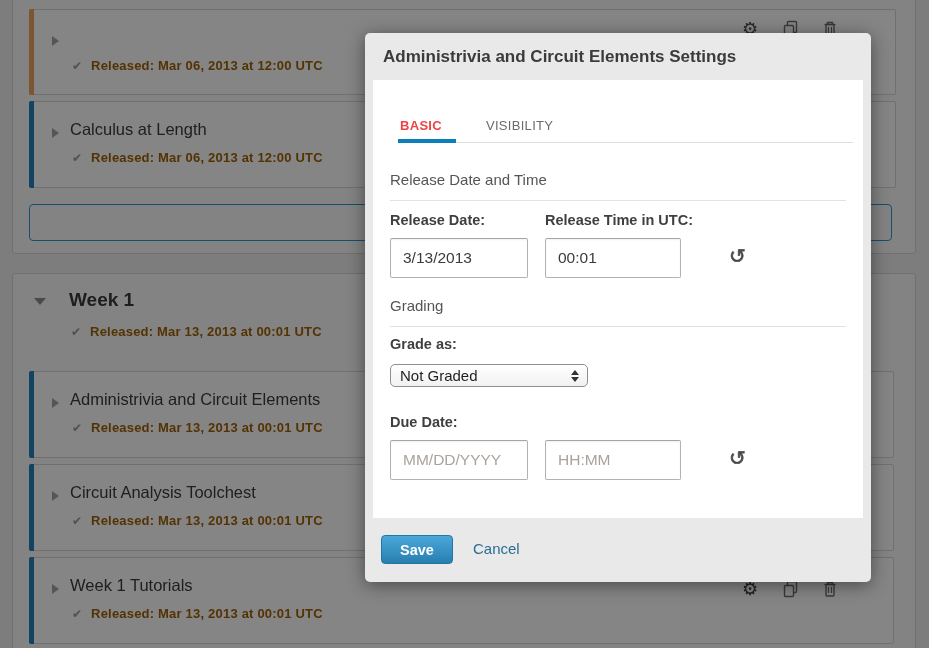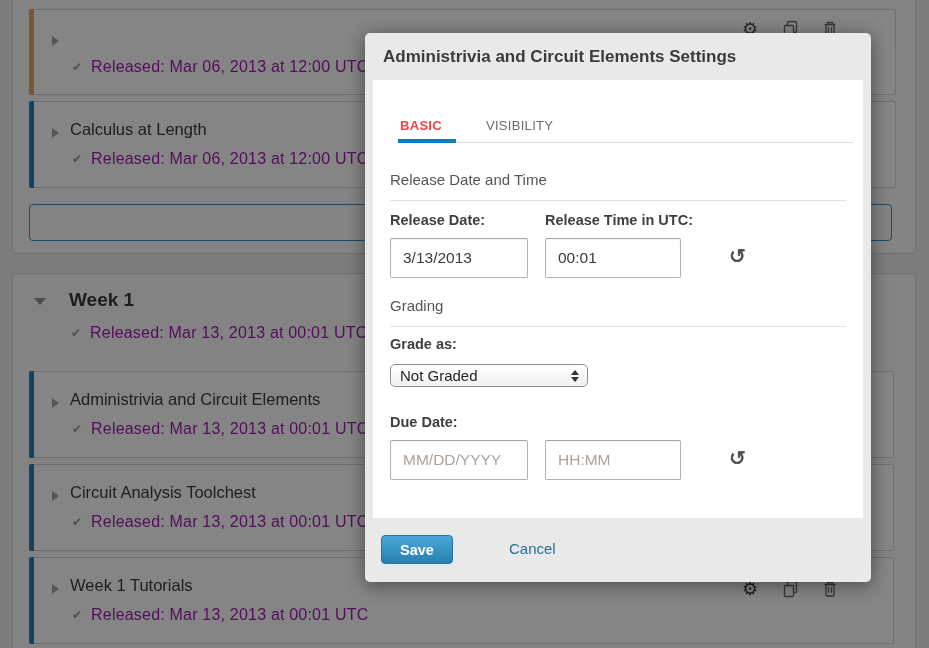--- a/index.html
+++ b/index.html
@@ -14,21 +14,21 @@
   .sub-card{position:absolute;background:#ffffff;border:1px solid #d6d6d6;border-radius:2px;}
   .strip{position:absolute;left:-1px;top:-1px;bottom:-1px;width:5px;border-radius:2px 0 0 2px;}
   .strip.orange{background:#f0a35e;}
   .strip.blue{background:#2380bd;}
   .tri-r{width:0;height:0;border-left:7px solid #a5a5a5;border-top:5px solid transparent;border-bottom:5px solid transparent;}
   .tri-d{width:0;height:0;border-top:7px solid #8f8f8f;border-left:6px solid transparent;border-right:6px solid transparent;}
   .sub-title{position:absolute;left:40px;top:16px;font-size:16.5px;color:#3c3c3c;line-height:22px;white-space:nowrap;}
   .sub-tri{position:absolute;left:22px;top:26px;}
   .rel-row{position:absolute;left:42px;top:48px;display:flex;align-items:center;gap:9px;white-space:nowrap;}
   .check{font-size:12px;color:#9a9a9a;line-height:14px;}
-  .rel-text{font-size:16px;font-weight:400;color:#a21caf;letter-spacing:.2px;}
+  .rel-text{font-size:13px;font-weight:700;color:#a16207;letter-spacing:.2px;}
   .week-title{position:absolute;left:56px;top:13px;font-size:19px;font-weight:700;color:#3a3a3a;line-height:26px;}
   .row-icons{position:absolute;display:flex;align-items:flex-start;}
   .icon-btn{width:40px;text-align:center;cursor:pointer;}
   .gear{font-size:18px;line-height:18px;color:#4f4f4f;}
   .dots8{width:3px;height:3px;background:#9e9e9e;
     box-shadow:7px 0 #9e9e9e,0 7px #9e9e9e,7px 7px #9e9e9e,0 14px #9e9e9e,7px 14px #9e9e9e,0 21px #9e9e9e,7px 21px #9e9e9e;}
   .dots6{width:3px;height:3px;background:#9e9e9e;
     box-shadow:7px 0 #9e9e9e,0 7px #9e9e9e,7px 7px #9e9e9e,0 14px #9e9e9e,7px 14px #9e9e9e;}
   #new-subsection{position:absolute;left:16px;top:233px;width:863px;height:37px;
     border:1px solid #2a97d4;border-radius:4px;background:transparent;cursor:pointer;}
@@ -62,21 +62,21 @@
   #grade-select{position:absolute;left:17px;top:284px;width:198px;height:23px;box-sizing:border-box;
     border:1px solid #8f8f8f;border-radius:5px;background:linear-gradient(#ffffff,#f1f1f1);
     display:flex;align-items:center;padding-left:9px;font-size:15px;color:#1f1f1f;cursor:pointer;}
   #sel-arrows{margin-left:auto;margin-right:8px;display:flex;flex-direction:column;gap:2px;}
   #sel-arrows .up{width:0;height:0;border-bottom:5px solid #333;border-left:4px solid transparent;border-right:4px solid transparent;}
   #sel-arrows .dn{width:0;height:0;border-top:5px solid #333;border-left:4px solid transparent;border-right:4px solid transparent;}
 
   #save-btn{position:absolute;left:16px;top:502px;width:72px;height:29px;
     background:linear-gradient(#4aa8d8,#277fb0);border:1px solid #2574a2;border-radius:4px;
     color:#fff;font-family:"Liberation Sans",sans-serif;font-size:14.5px;font-weight:700;cursor:pointer;}
-  #cancel-link{position:absolute;left:108px;top:507px;font-size:15px;color:#2a6e93;cursor:pointer;margin-left:36px;}
+  #cancel-link{position:absolute;left:108px;top:507px;font-size:15px;color:#2a6e93;cursor:pointer;}
 
   svg{display:block;}
 </style>
 </head>
 <body>
 
 <div id="outer1" class="outer-card">
 
   <div class="sub-card" style="left:16px;top:38px;width:865px;height:84px;">
     <div class="strip orange"></div>

